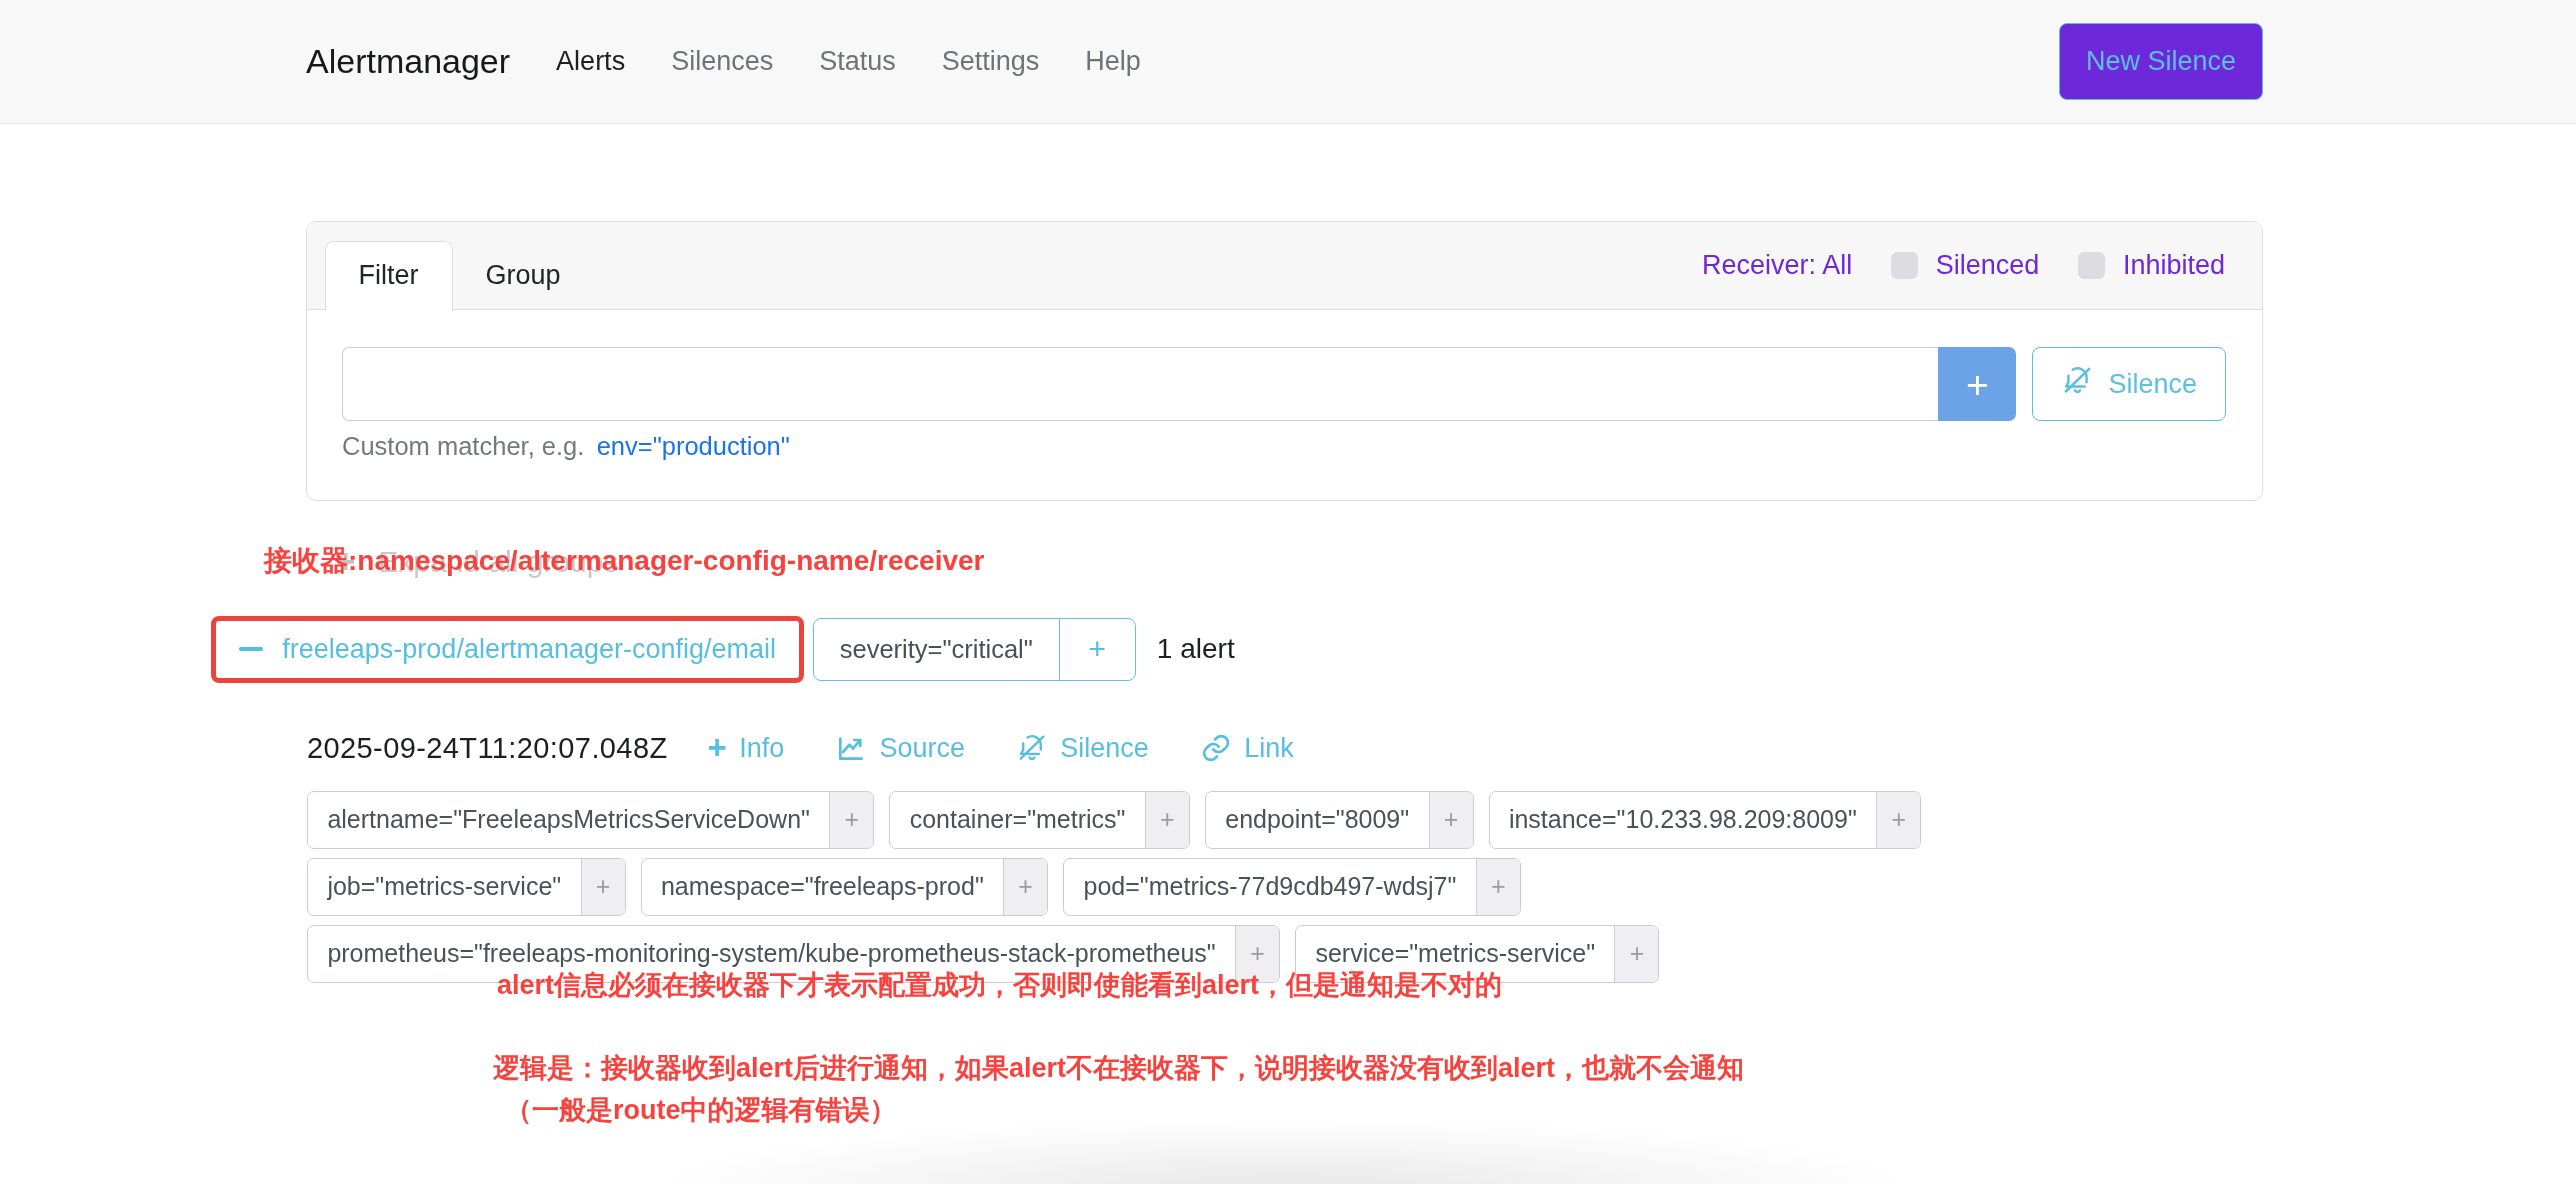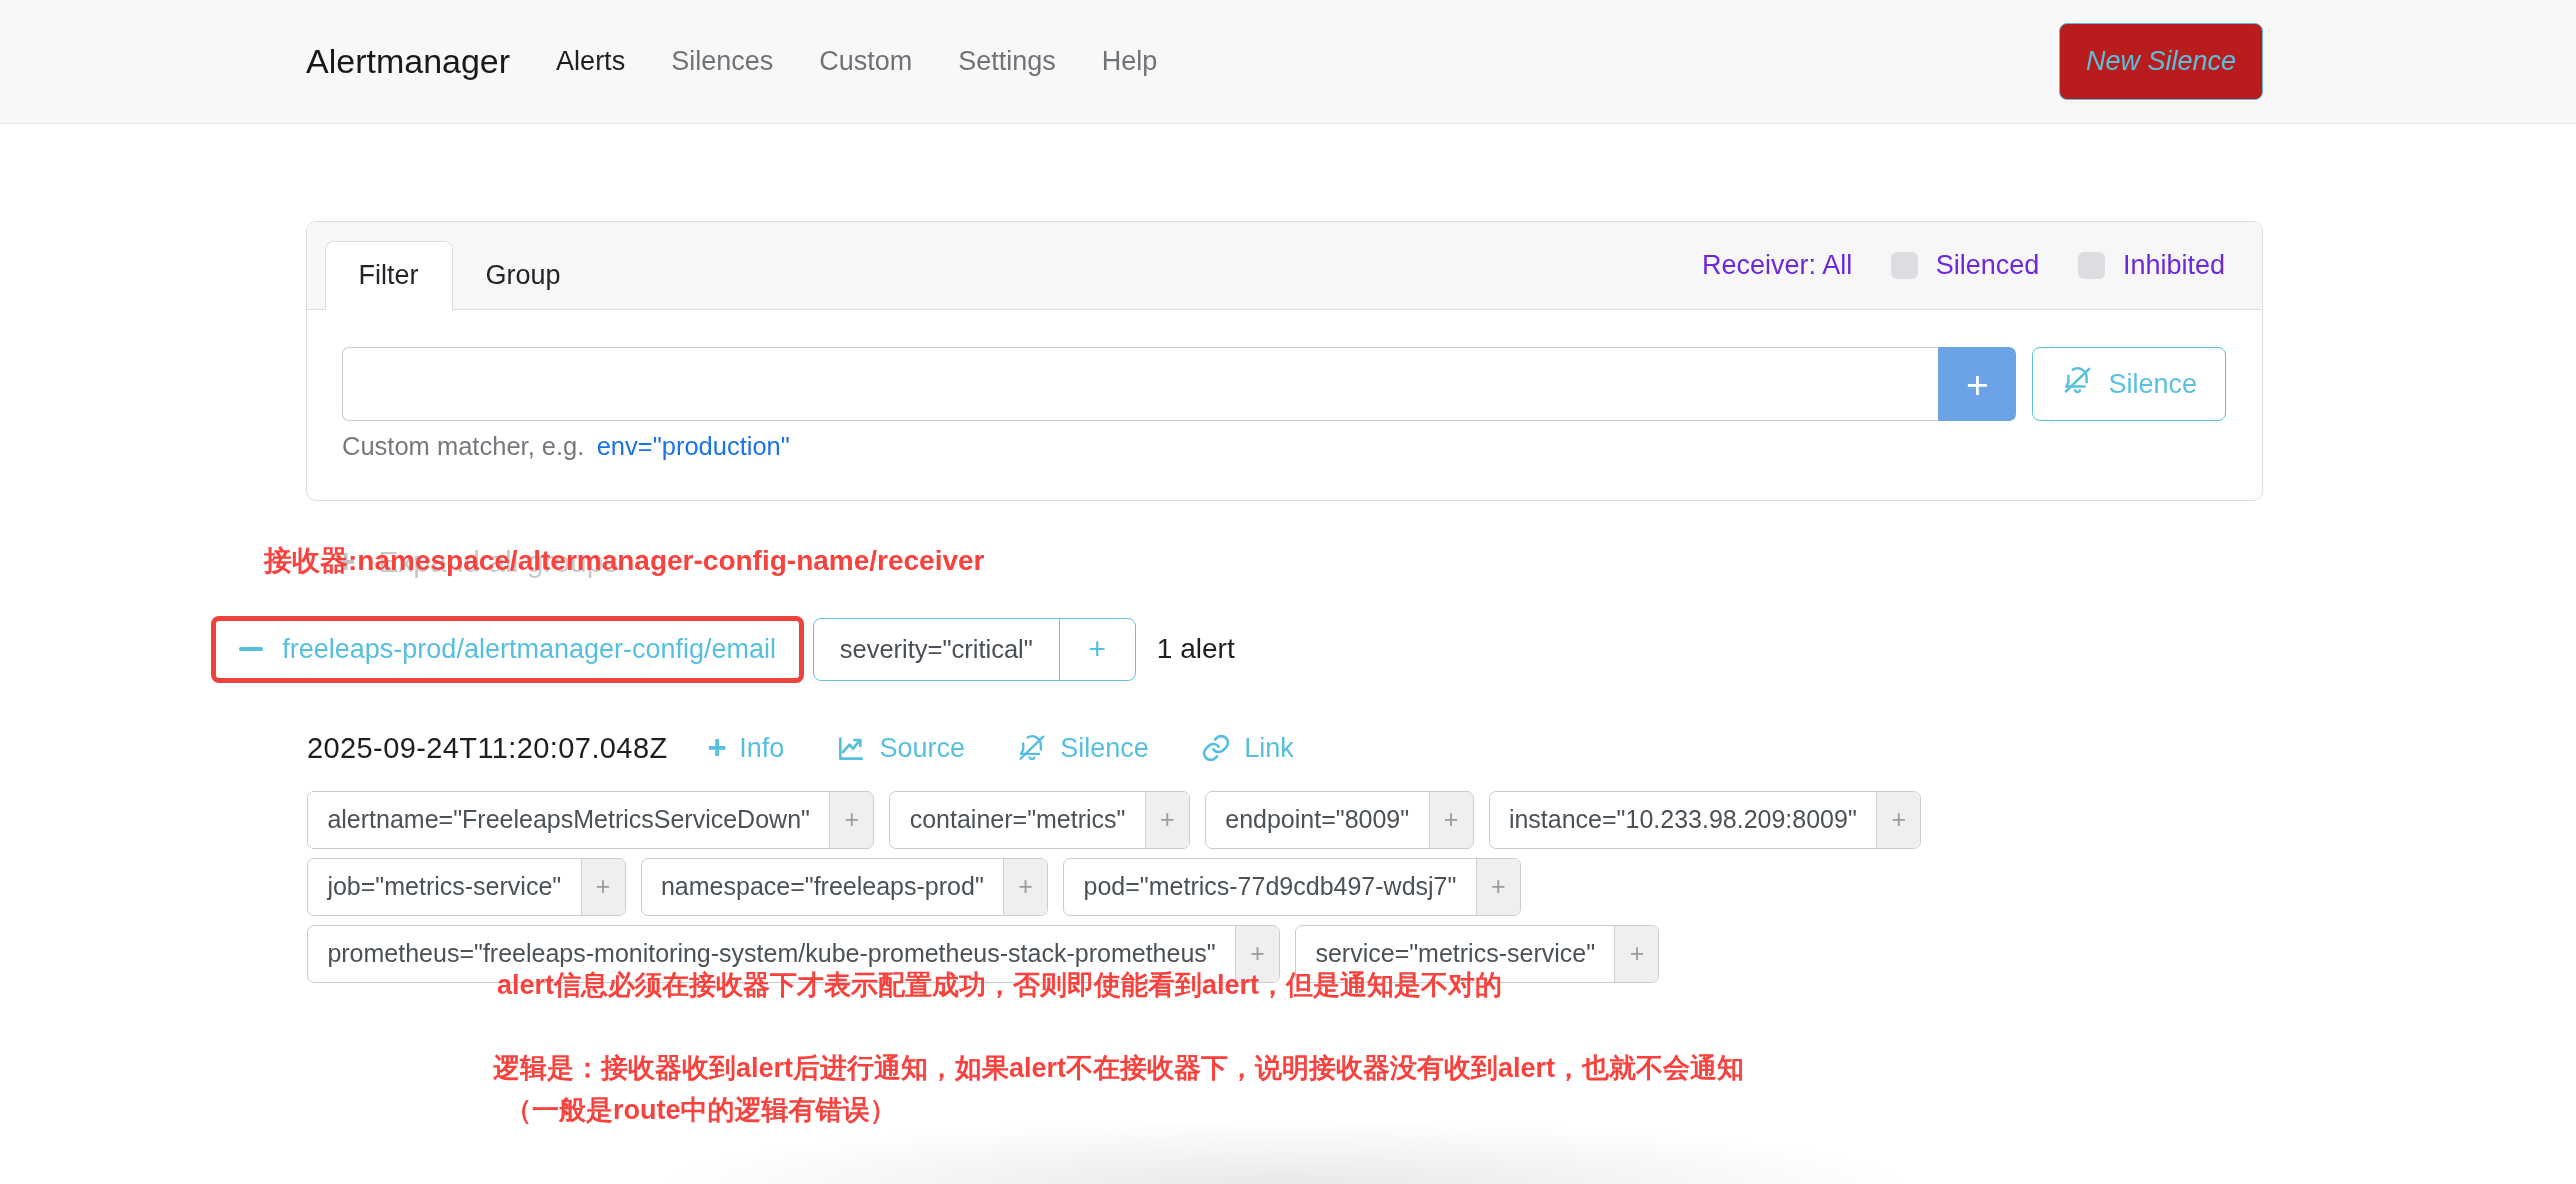--- a/index.html
+++ b/index.html
@@ -20,29 +20,28 @@
     display: flex;
     align-items: center;
     padding: 0 313px 0 306px;
   }
   .brand { font-size: 34px; font-weight: 500; color: #17191b; margin-right: 46px; cursor: pointer; }
   .nav-links { display: flex; gap: 46px; align-items: center; }
   .nav-link { font-size: 27px; color: #6f7377; cursor: pointer; }
   .nav-link.active { color: #1c1e21; }
   .btn-new-silence {
     margin-left: auto;
-    background: #b91c1c;
+    background: #6d28d9;
     border: 1.8px solid #5bc0de;
     color: #5bc0de;
     font-size: 27px;
     padding: 22px 26px;
     border-radius: 8px;
     cursor: pointer;
     font-family: inherit;
-    font-style: italic;
   }
 
   
   .card {
     margin: 97px 313px 3px 306px;
     border: 1.8px solid #dddddd;
     border-radius: 10px;
     background: #fff;
   }
   .card-header {
@@ -267,21 +266,21 @@
   }
 </style>
 </head>
 <body>
 
 <div class="navbar">
   <div class="brand">Alertmanager</div>
   <div class="nav-links">
     <span class="nav-link active">Alerts</span>
     <span class="nav-link">Silences</span>
-    <span class="nav-link">Custom</span>
+    <span class="nav-link">Status</span>
     <span class="nav-link">Settings</span>
     <span class="nav-link">Help</span>
   </div>
   <button class="btn-new-silence">New Silence</button>
 </div>
 
 <div class="card">
   <div class="card-header">
     <div class="tabs">
       <div class="tab active">Filter</div>

